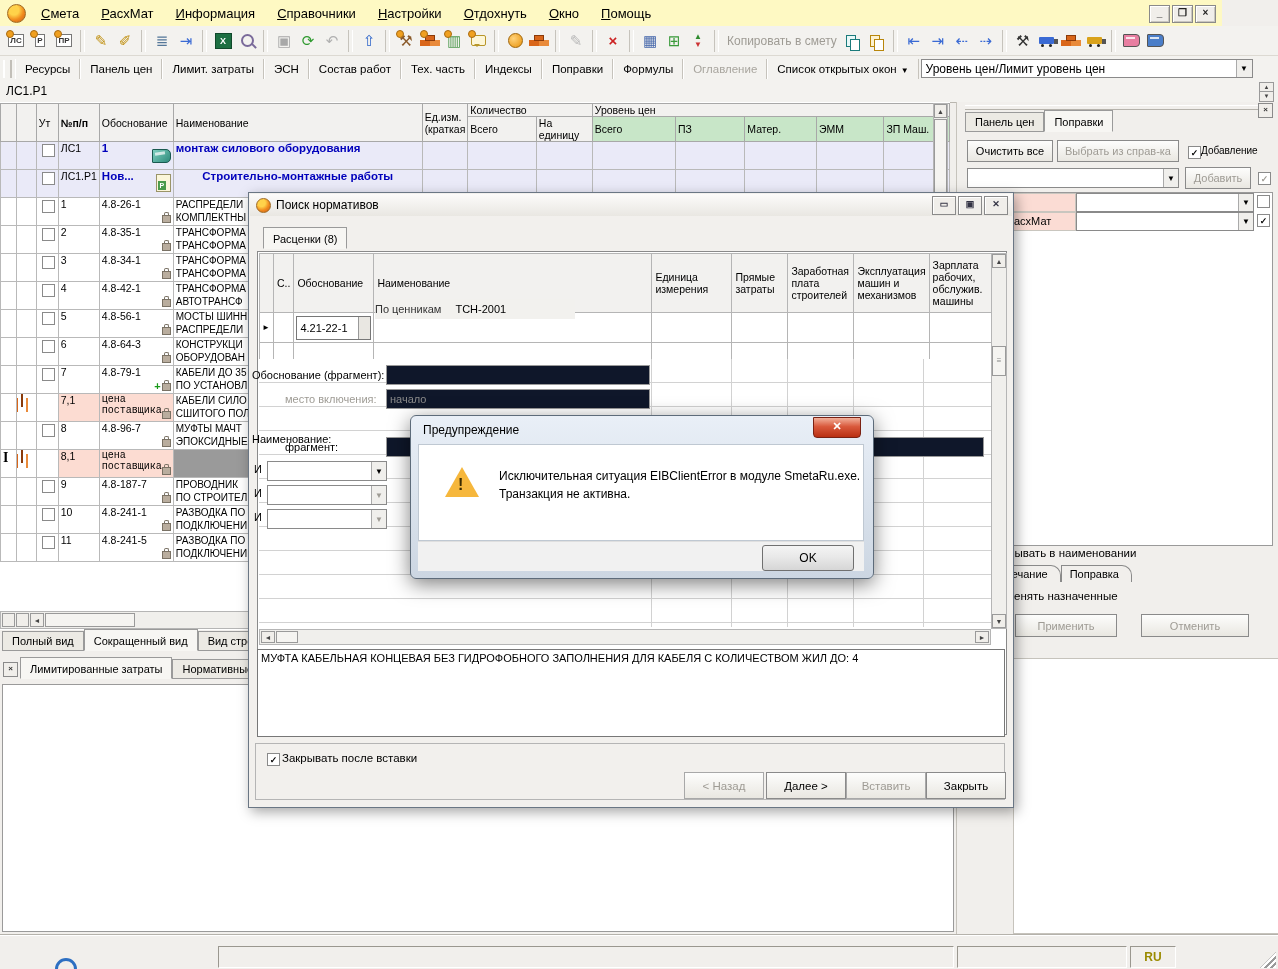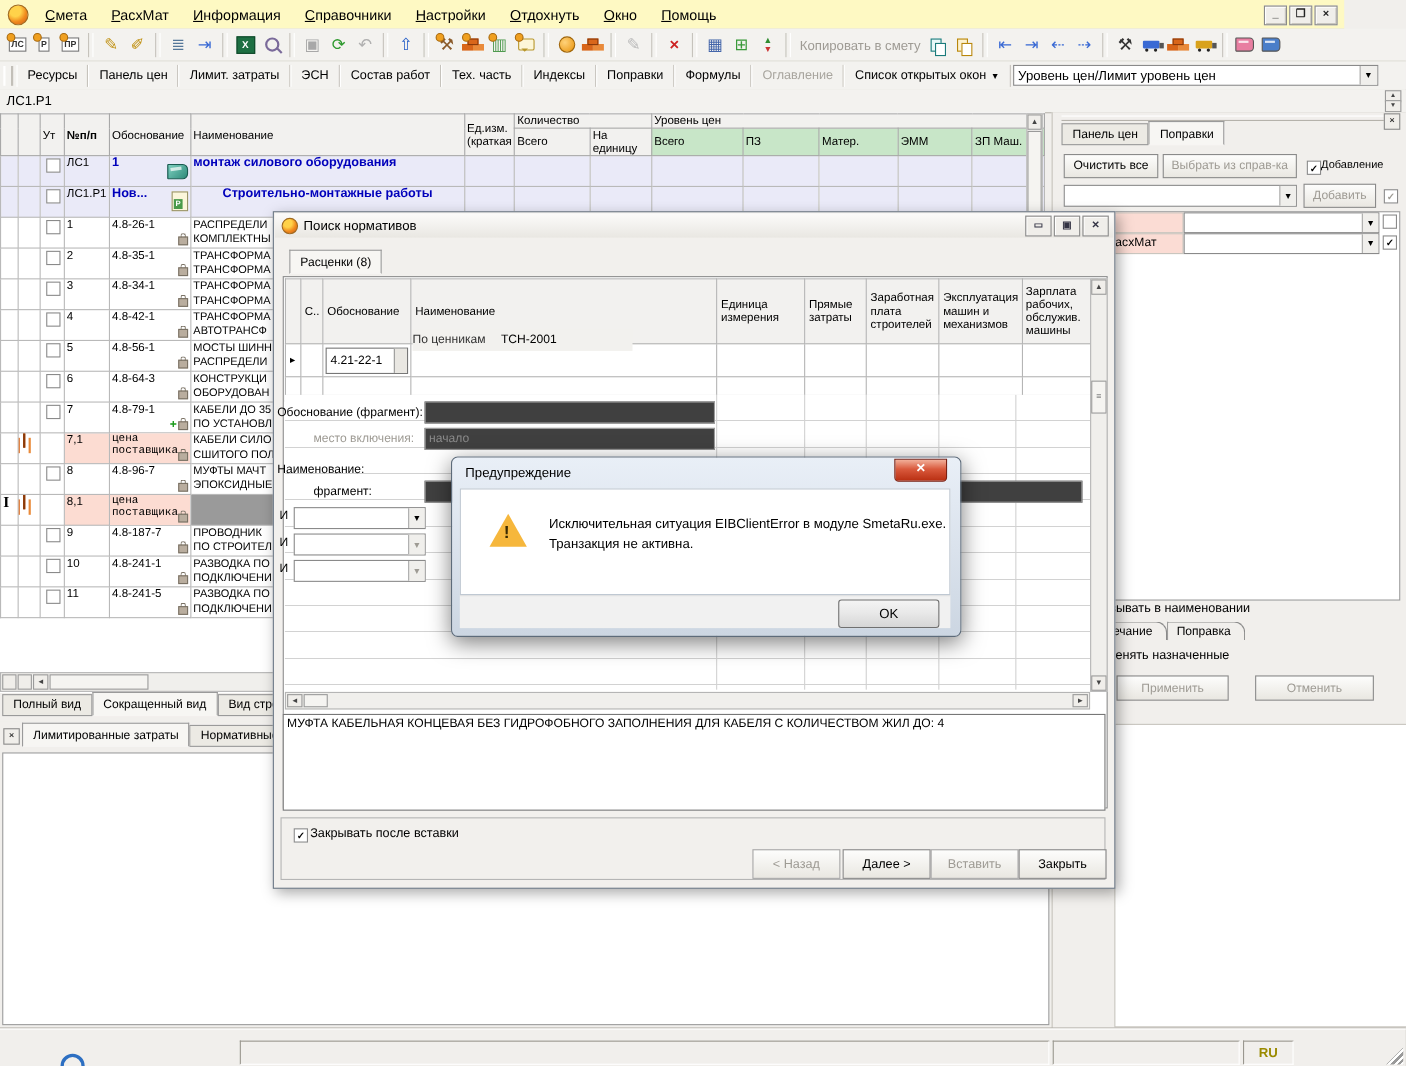--- a/index.html
+++ b/index.html
@@ -124,21 +124,21 @@
     box-shadow:inset 1px 1px 0 #fff;font:bold 9px/15px "Liberation Sans",sans-serif;text-align:center;color:#334;}
   table.dgt{border-collapse:collapse;table-layout:fixed;background:#fff;}
   .dgt th{background:#f2f1ef;border:1px solid #b5b5b5;font-weight:normal;font-size:10.5px;
     text-align:left;padding:2px 3px;vertical-align:middle;white-space:normal;}
   .dgt td{border:1px solid #b5b5b5;font-size:11px;padding:0 2px;}
   .ed{background:#fff;border:1px solid #777;height:22px;display:flex;align-items:center;font-size:11px;padding-left:3px;}
   .edb{margin-left:auto;width:11px;align-self:stretch;background:#e9e7e2;border-left:1px solid #999;}
   .fg{background:#fff;background-image:repeating-linear-gradient(to bottom,transparent 0 23px,#d2d2d2 23px 24px);}
   .vline{position:absolute;top:0;bottom:0;width:1px;background:#d2d2d2;}
   .dl{position:absolute;font-size:11px;white-space:nowrap;}
-  .fld{position:absolute;background:#404040;border:1px solid #9a9a9a;font-size:11px;
+  .fld{position:absolute;background:#0f172a;border:1px solid #9a9a9a;font-size:11px;
     display:flex;align-items:center;padding-left:3px;box-sizing:border-box;}
   #dlgfooter{left:6px;top:550px;width:750px;height:57px;border:1px solid #b5b5b5;box-sizing:border-box;}
   .dbtn{position:absolute;width:78px;height:25px;background:linear-gradient(#fdfdfc,#e9e7e1);
     border:1px solid #8a8a8a;font-size:11.5px;display:flex;align-items:center;justify-content:center;}
   .dbtn.dis{color:#9e9b94;border-color:#a8a8a8;}
   
   #warn{left:410px;top:415px;width:462px;height:162px;z-index:30;border:1px solid #5d6b7a;border-radius:6px;
     background:linear-gradient(#e9eff7,#ccd6e2);box-shadow:0 5px 20px rgba(0,0,0,.5);}
   #warnclose{position:absolute;right:12px;top:1px;width:46px;height:19px;border-radius:0 0 4px 4px;
     background:linear-gradient(#f2b09a,#d9593c 45%,#b92f12);border:1px solid #7a2113;
@@ -816,21 +816,21 @@
     <div class="vline" style="left:392px;"></div>
     <div class="vline" style="left:472px;"></div>
     <div class="vline" style="left:528px;"></div>
     <div class="vline" style="left:594px;"></div>
     <div class="vline" style="left:664px;"></div>
   </div>
   <span class="dl" style="left:3px;top:176px;">Обоснование (фрагмент):</span>
   <div class="fld" style="left:137px;top:172px;width:264px;height:20px;"></div>
   <span class="dl" style="left:36px;top:200px;color:#9e9b94;">место включения:</span>
   <div class="fld" style="left:137px;top:196px;width:264px;height:20px;color:#8a8a8a;">начало</div>
-  <span class="dl" style="left:3px;top:228px;">Наименование:</span>
+  <span class="dl" style="left:3px;top:240px;">Наименование:</span>
   <span class="dl" style="left:397px;top:224px;">Состав работ:</span>
   <span class="dl" style="left:36px;top:248px;">фрагмент:</span>
   <div class="fld" style="left:137px;top:244px;width:264px;height:20px;"></div>
   <div class="fld" style="left:545px;top:244px;width:190px;height:20px;"></div>
   <div id="androws">
       <span class="dl" style="left: 5px; top: 270px; position: absolute;">И</span>
       <div class="combo" style="position: absolute; left: 18px; top: 268px; width: 120px; height: 20px;">
         <span class="ca">▼</span>
       </div>
       <span class="dl" style="left: 5px; top: 294px; position: absolute;">И</span>

